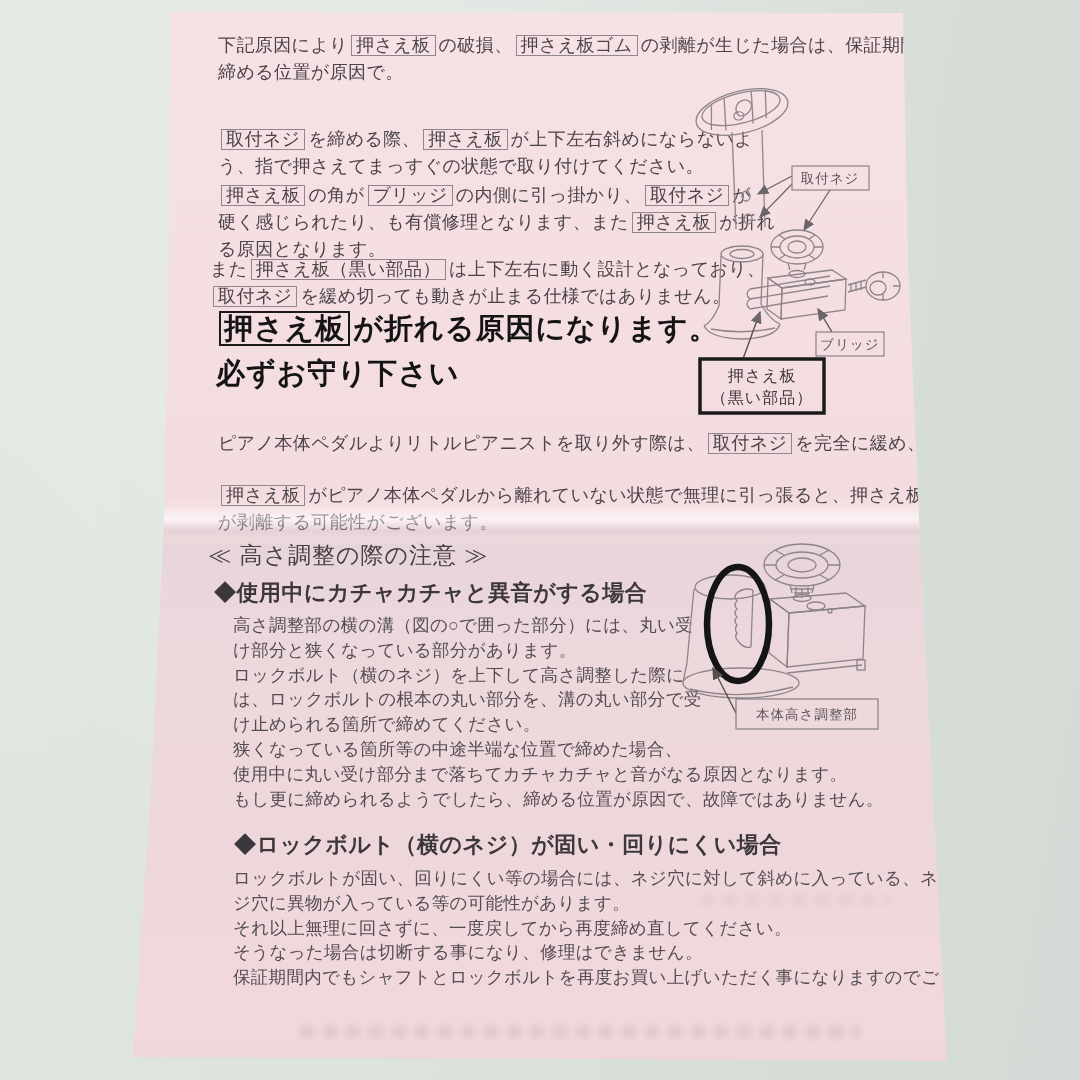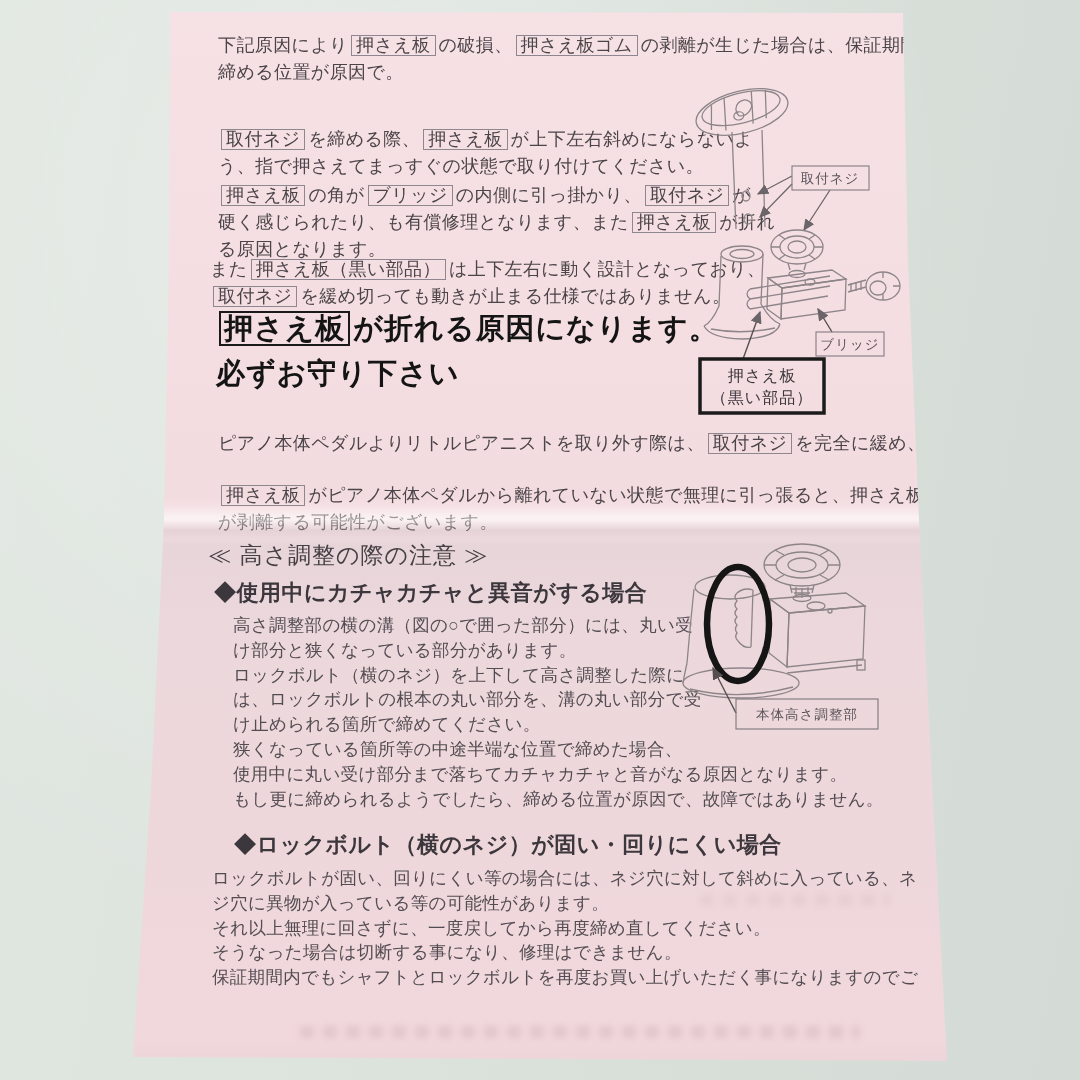--- a/index.html
+++ b/index.html
@@ -89,21 +89,21 @@
         <div class="tl"><span>け部分と狭くなっている部分があります。</span></div>
         <div class="tl"><span>ロックボルト（横のネジ）を上下して高さ調整した際に</span></div>
         <div class="tl"><span>は、ロックボルトの根本の丸い部分を、溝の丸い部分で受</span></div>
         <div class="tl"><span>け止められる箇所で締めてください。</span></div>
         <div class="tl"><span>狭くなっている箇所等の中途半端な位置で締めた場合、</span></div>
         <div class="tl"><span>使用中に丸い受け部分まで落ちてカチャカチャと音がなる原因となります。</span></div>
         <div class="tl"><span>もし更に締められるようでしたら、締める位置が原因で、故障ではありません。</span></div>
       </div>
 
     <div class="blk subhead" style="left:214px;top:830px;margin-left:20px;">◆ロックボルト（横のネジ）が固い・回りにくい場合</div>
-    <div class="blk body2" style="left:212px;top:866px;">
+    <div class="blk body2" style="left:233px;top:866px;">
         <div class="tl"><span>ロックボルトが固い、回りにくい等の場合には、ネジ穴に対して斜めに入っている、ネ</span></div>
         <div class="tl"><span>ジ穴に異物が入っている等の可能性があります。</span></div>
         <div class="tl"><span>それ以上無理に回さずに、一度戻してから再度締め直してください。</span></div>
         <div class="tl"><span>そうなった場合は切断する事になり、修理はできません。</span></div>
         <div class="tl"><span>保証期間内でもシャフトとロックボルトを再度お買い上げいただく事になりますのでご</span></div>
       </div>
 
     <svg style="left:680px;top:82px;" width="240" height="350" viewBox="0 0 240 350">
       <defs>
         <marker id="arw1" markerWidth="9" markerHeight="8" refX="8" refY="4" orient="auto">

